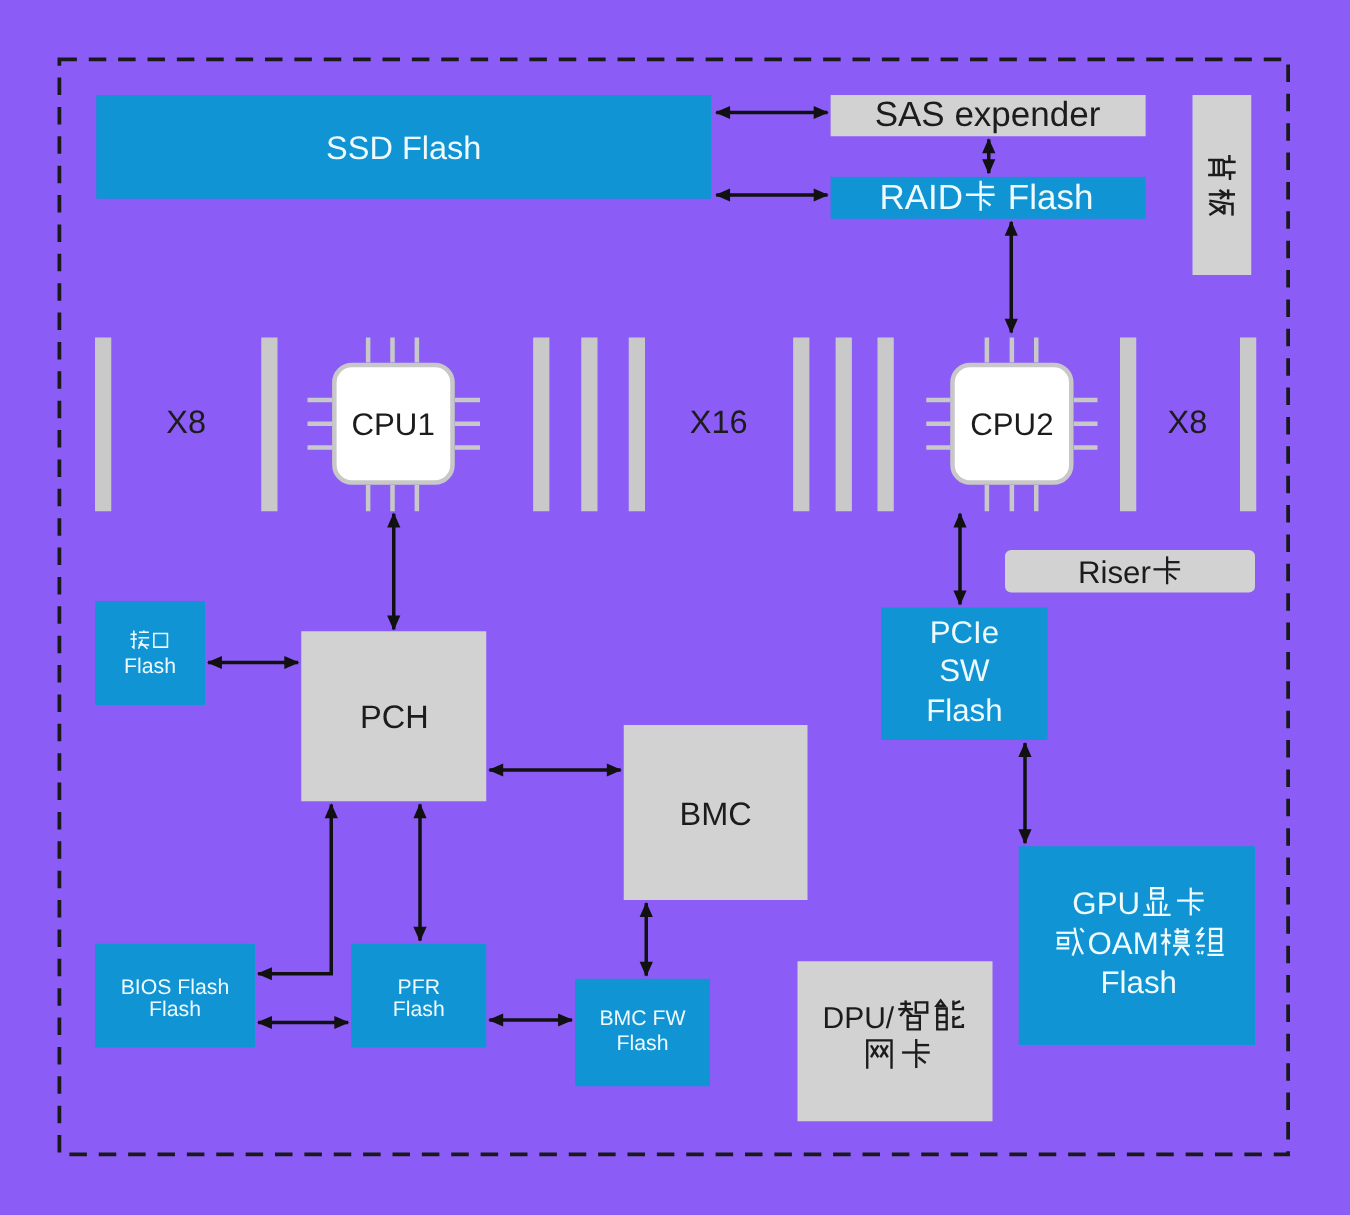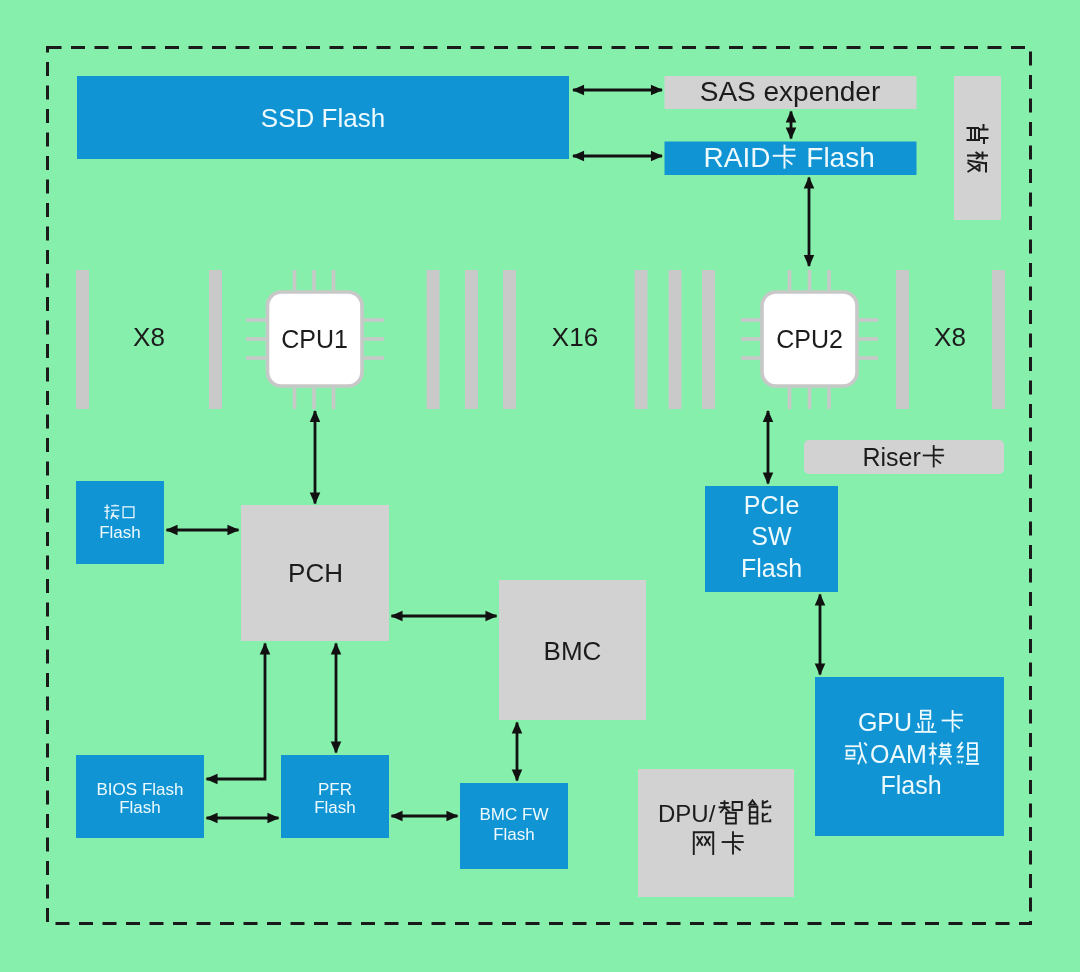--- a/index.html
+++ b/index.html
@@ -1,16 +1,16 @@
 <!DOCTYPE html>
 <html><head>
 <meta charset="utf-8">
 <style>
   html,body{margin:0;padding:0;background:#ffffff;}
-  #page{position:relative;width:1080px;height:972px;background:#86efac;
+  #page{position:relative;width:1080px;height:972px;background:#8b5cf6;
         font-family:"Liberation Sans",sans-serif;}
   svg{position:absolute;left:0;top:0;}
   text{font-family:"Liberation Sans",sans-serif;}
 </style>
 </head>
 <body>
 <div id="page">
 <svg width="1080" height="972" viewBox="0 0 1080 972">
 <defs>
   <marker id="ah" viewBox="0 0 10 10" refX="9.2" refY="5" markerWidth="15" markerHeight="12" orient="auto" markerUnits="userSpaceOnUse">

